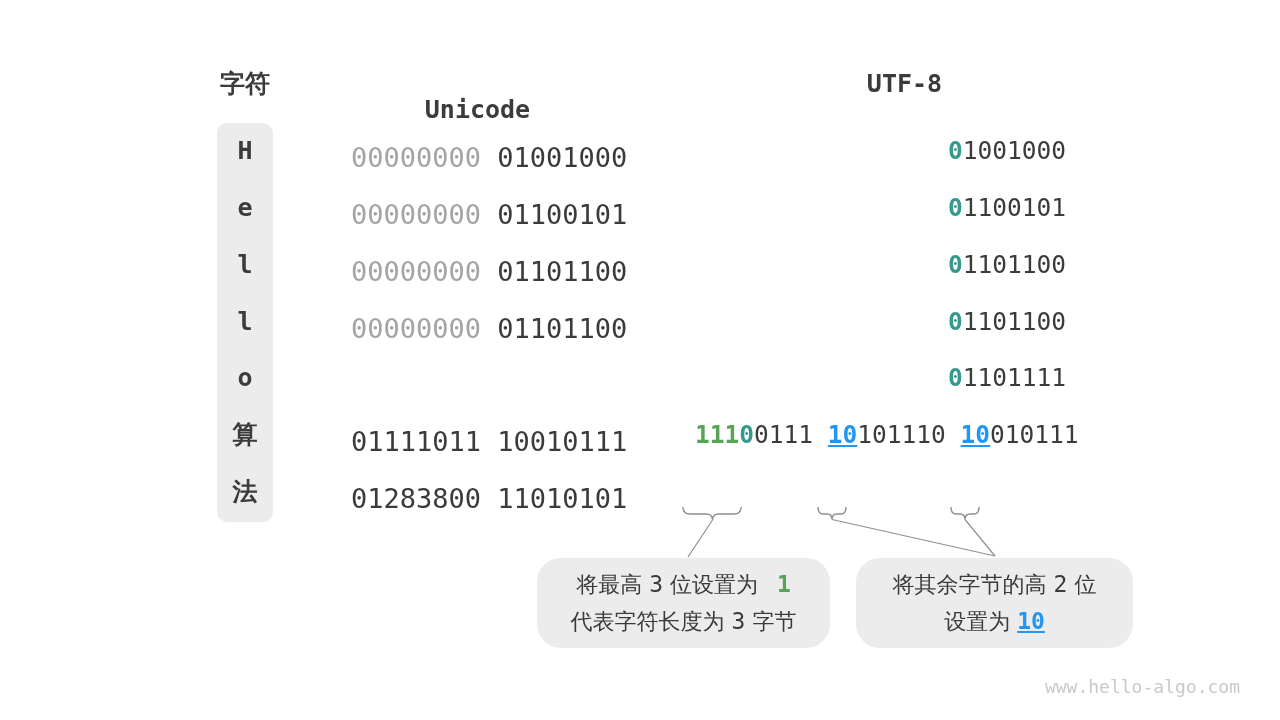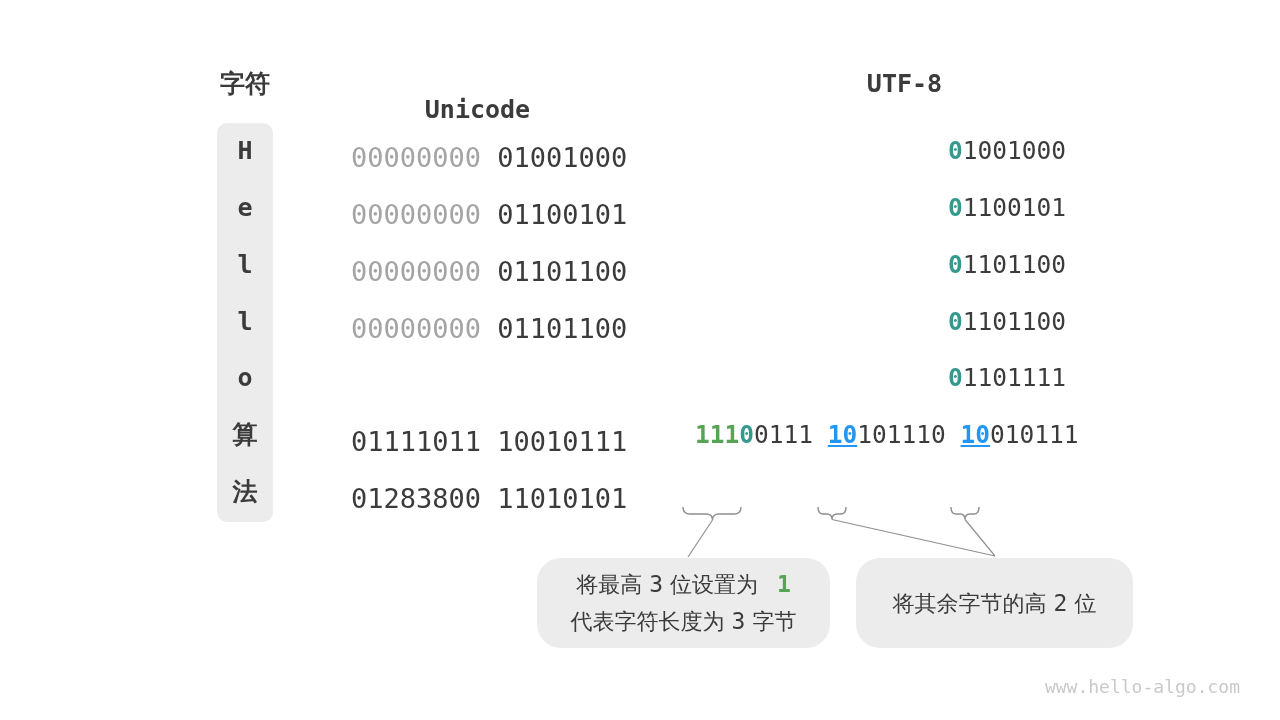--- a/index.html
+++ b/index.html
@@ -99,17 +99,18 @@
       <line x1="965" y1="519.5" x2="995" y2="556"></line>
     </g>
   </svg>
 
   <div class="callout callout-1">
       <div class="callout-line"><span class="">将最高 </span><span class=" mono">3</span><span class=""> 位设置为 </span><span class="c-green b mono">1</span></div>
       <div class="callout-line"><span class="">代表字符长度为 </span><span class=" mono">3</span><span class=""> 字节</span></div>
     </div>
   <div class="callout callout-2">
       <div class="callout-line"><span class="">将其余字节的高 </span><span class=" mono">2</span><span class=""> 位</span></div>
+      <div class="callout-line"><span class="">设置为 </span><span class="c-blue b mono">10</span></div>
     </div>
 
   <div class="watermark">www.hello-algo.com</div>
 
 </div>
 
 </body></html>

